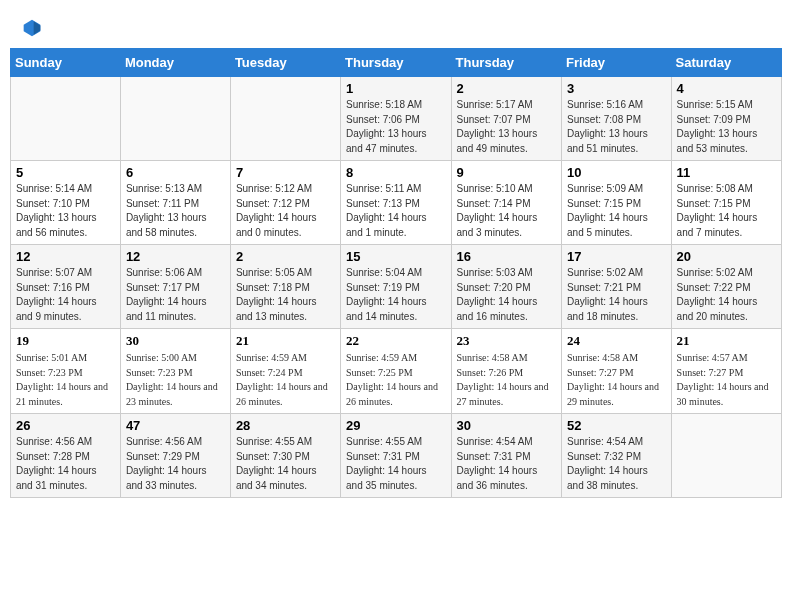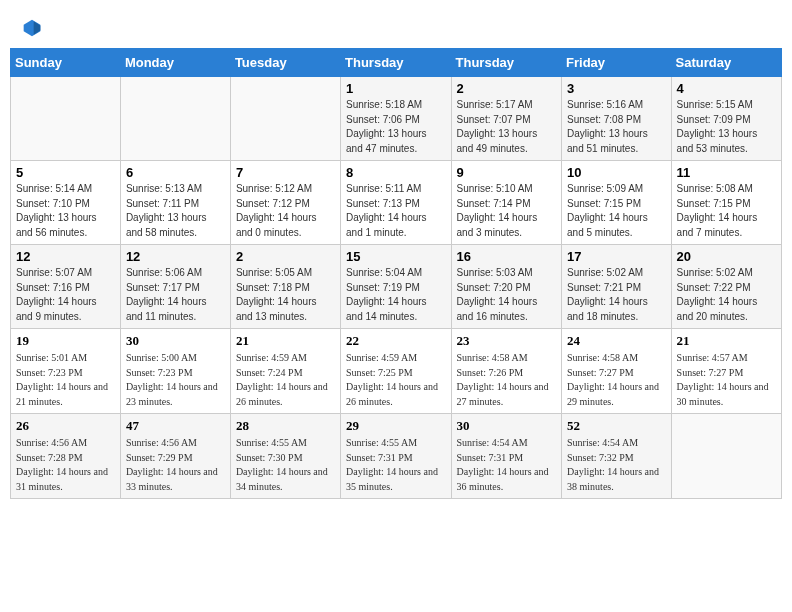--- a/index.html
+++ b/index.html
@@ -88,21 +88,21 @@
       line-height: 1.45;
     }
     .empty-cell {
       background: #f9f9f9 !important;
     }
     
     .row-1 td { background: #fff; }
     .row-2 td { background: #f5f5f5; }
     .row-3 td { background: #fff; }
     .row-4 td { background: #f5f5f5; font-family: Liberation Serif, serif; }
-    .row-5 td { background: #fff; font-family: Liberation Serif, serif; }
+    .row-5 td { background: #fff; }
   </style>
 </head>
 <body>
 
 <div class="header">
   <div class="logo">
     <svg class="logo-icon" viewBox="0 0 24 24" width="28" height="28">
       <polygon points="12,2 22,8 22,16 12,22 2,16 2,8" fill="#2a7fd4"></polygon>
       <polygon points="14,4 22,9 22,15 14,20" fill="#1a5fa0"></polygon>
     </svg>

